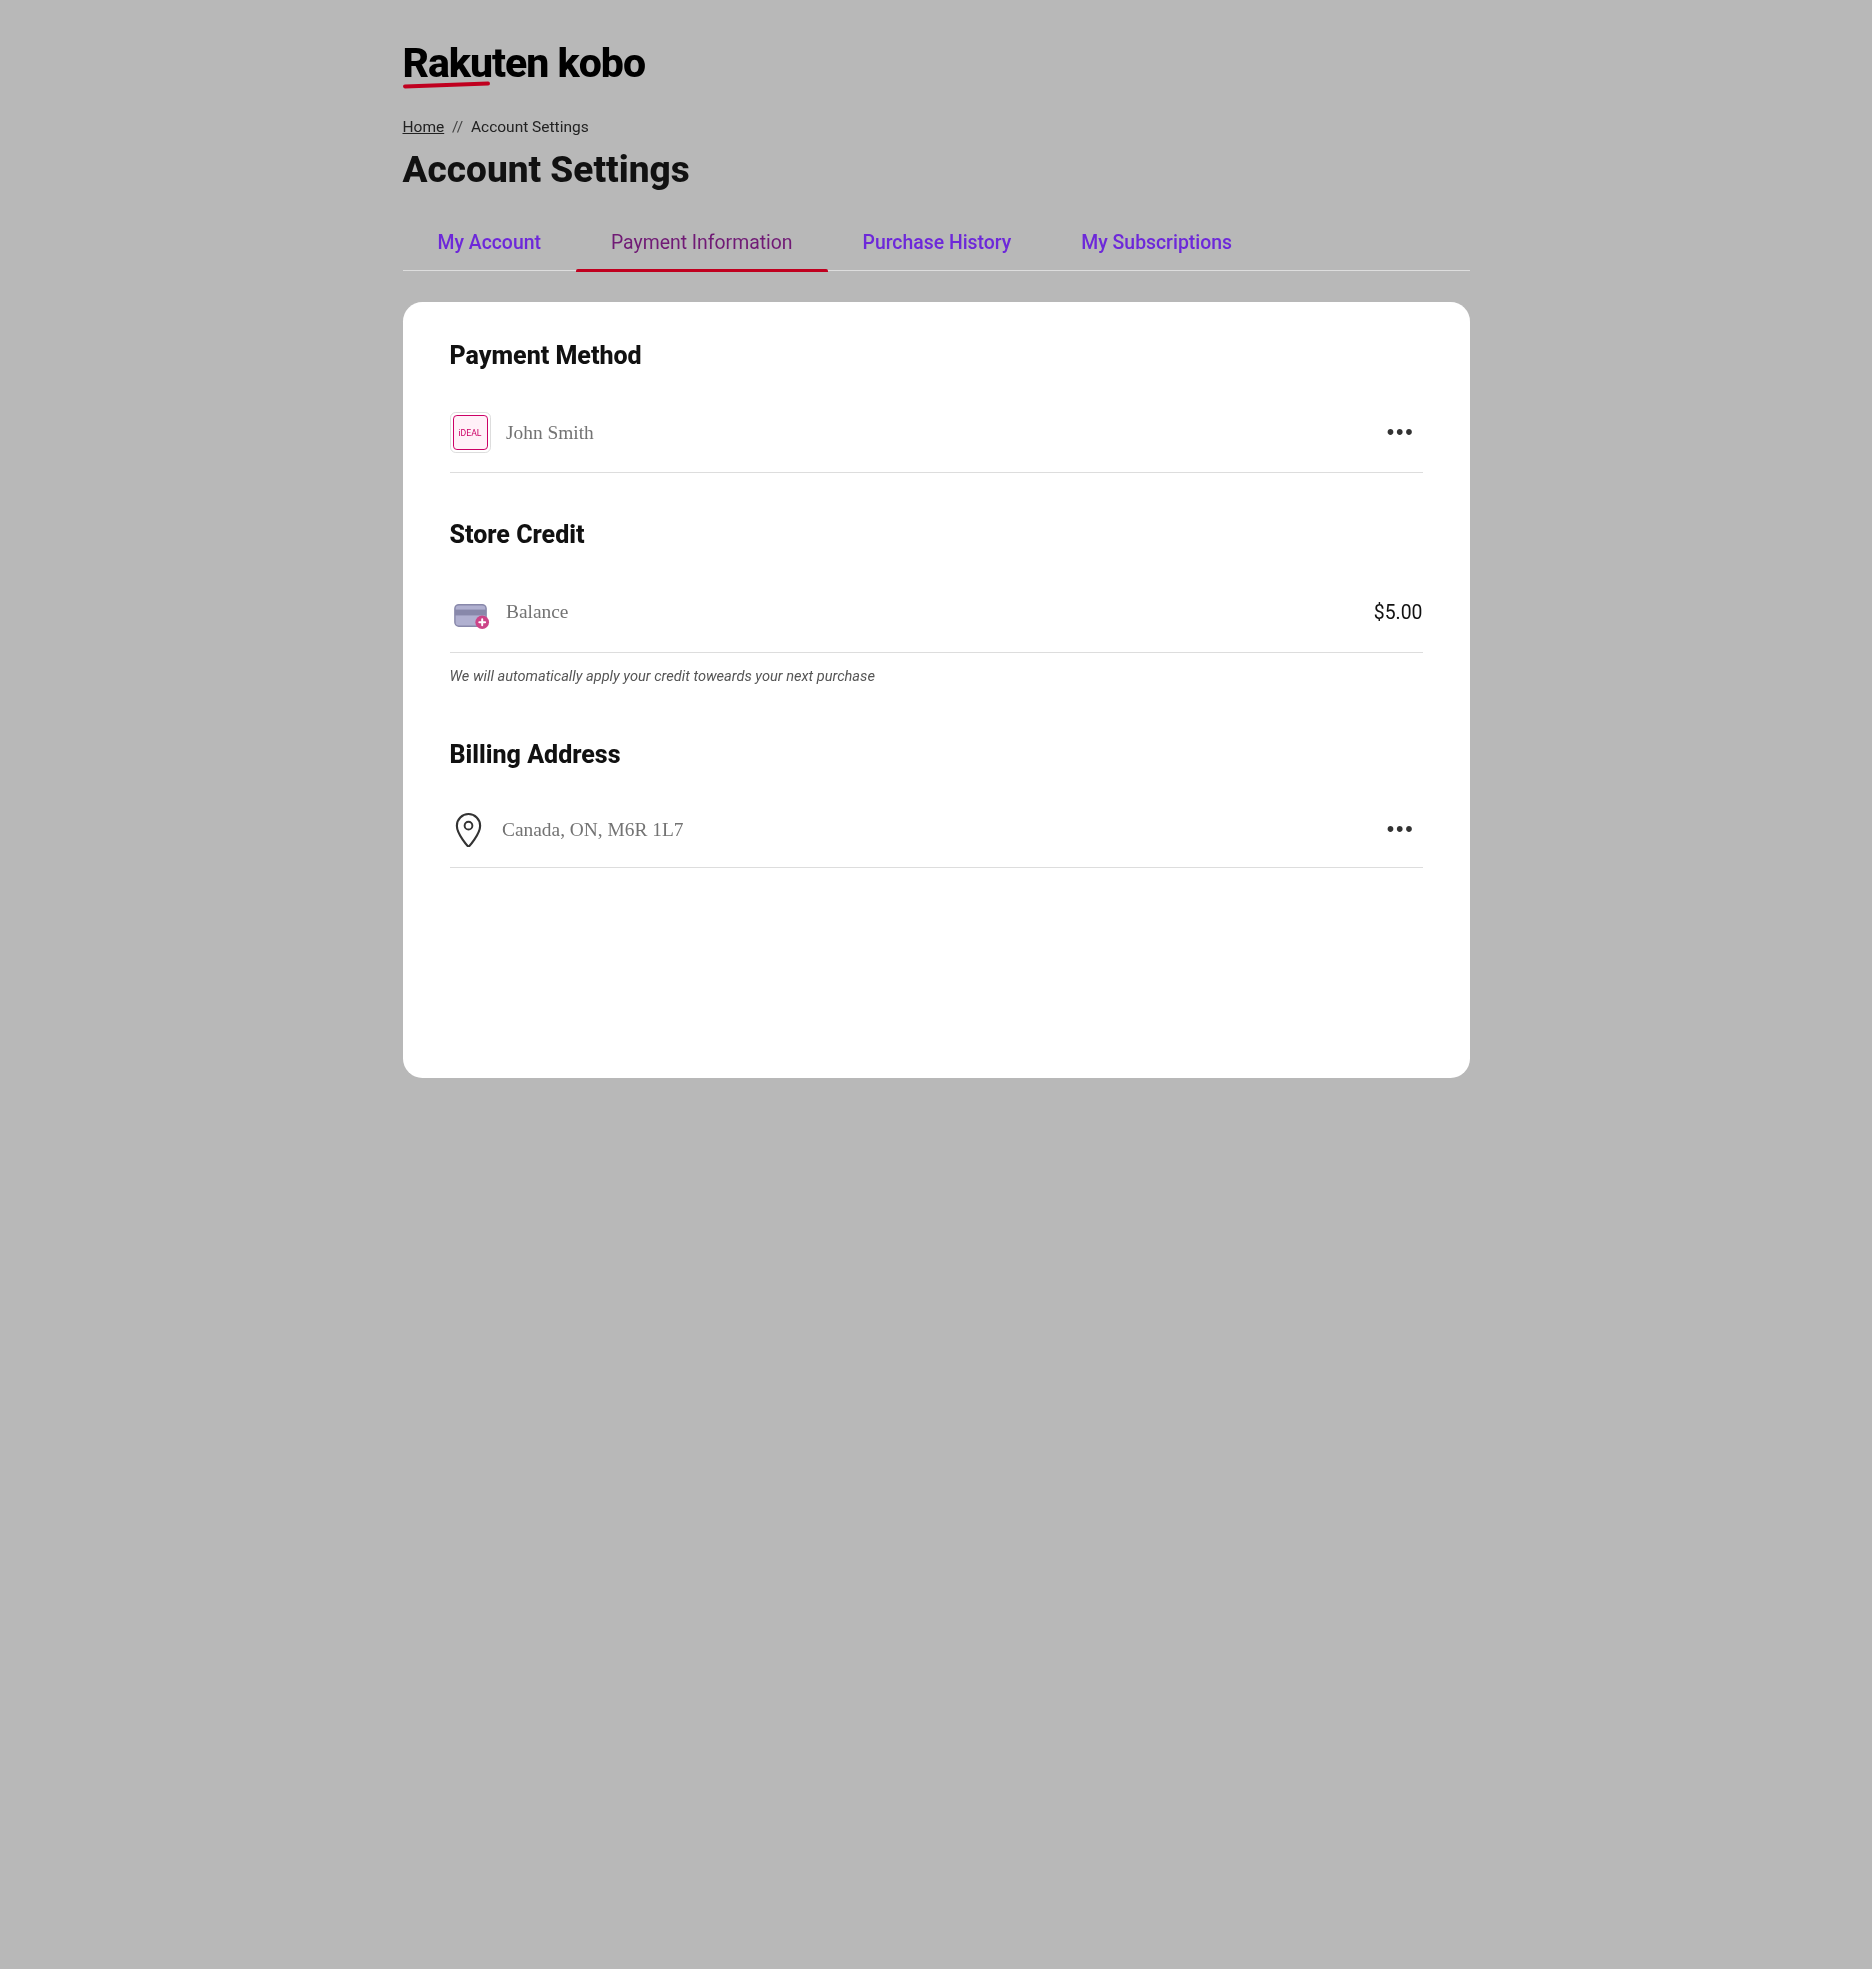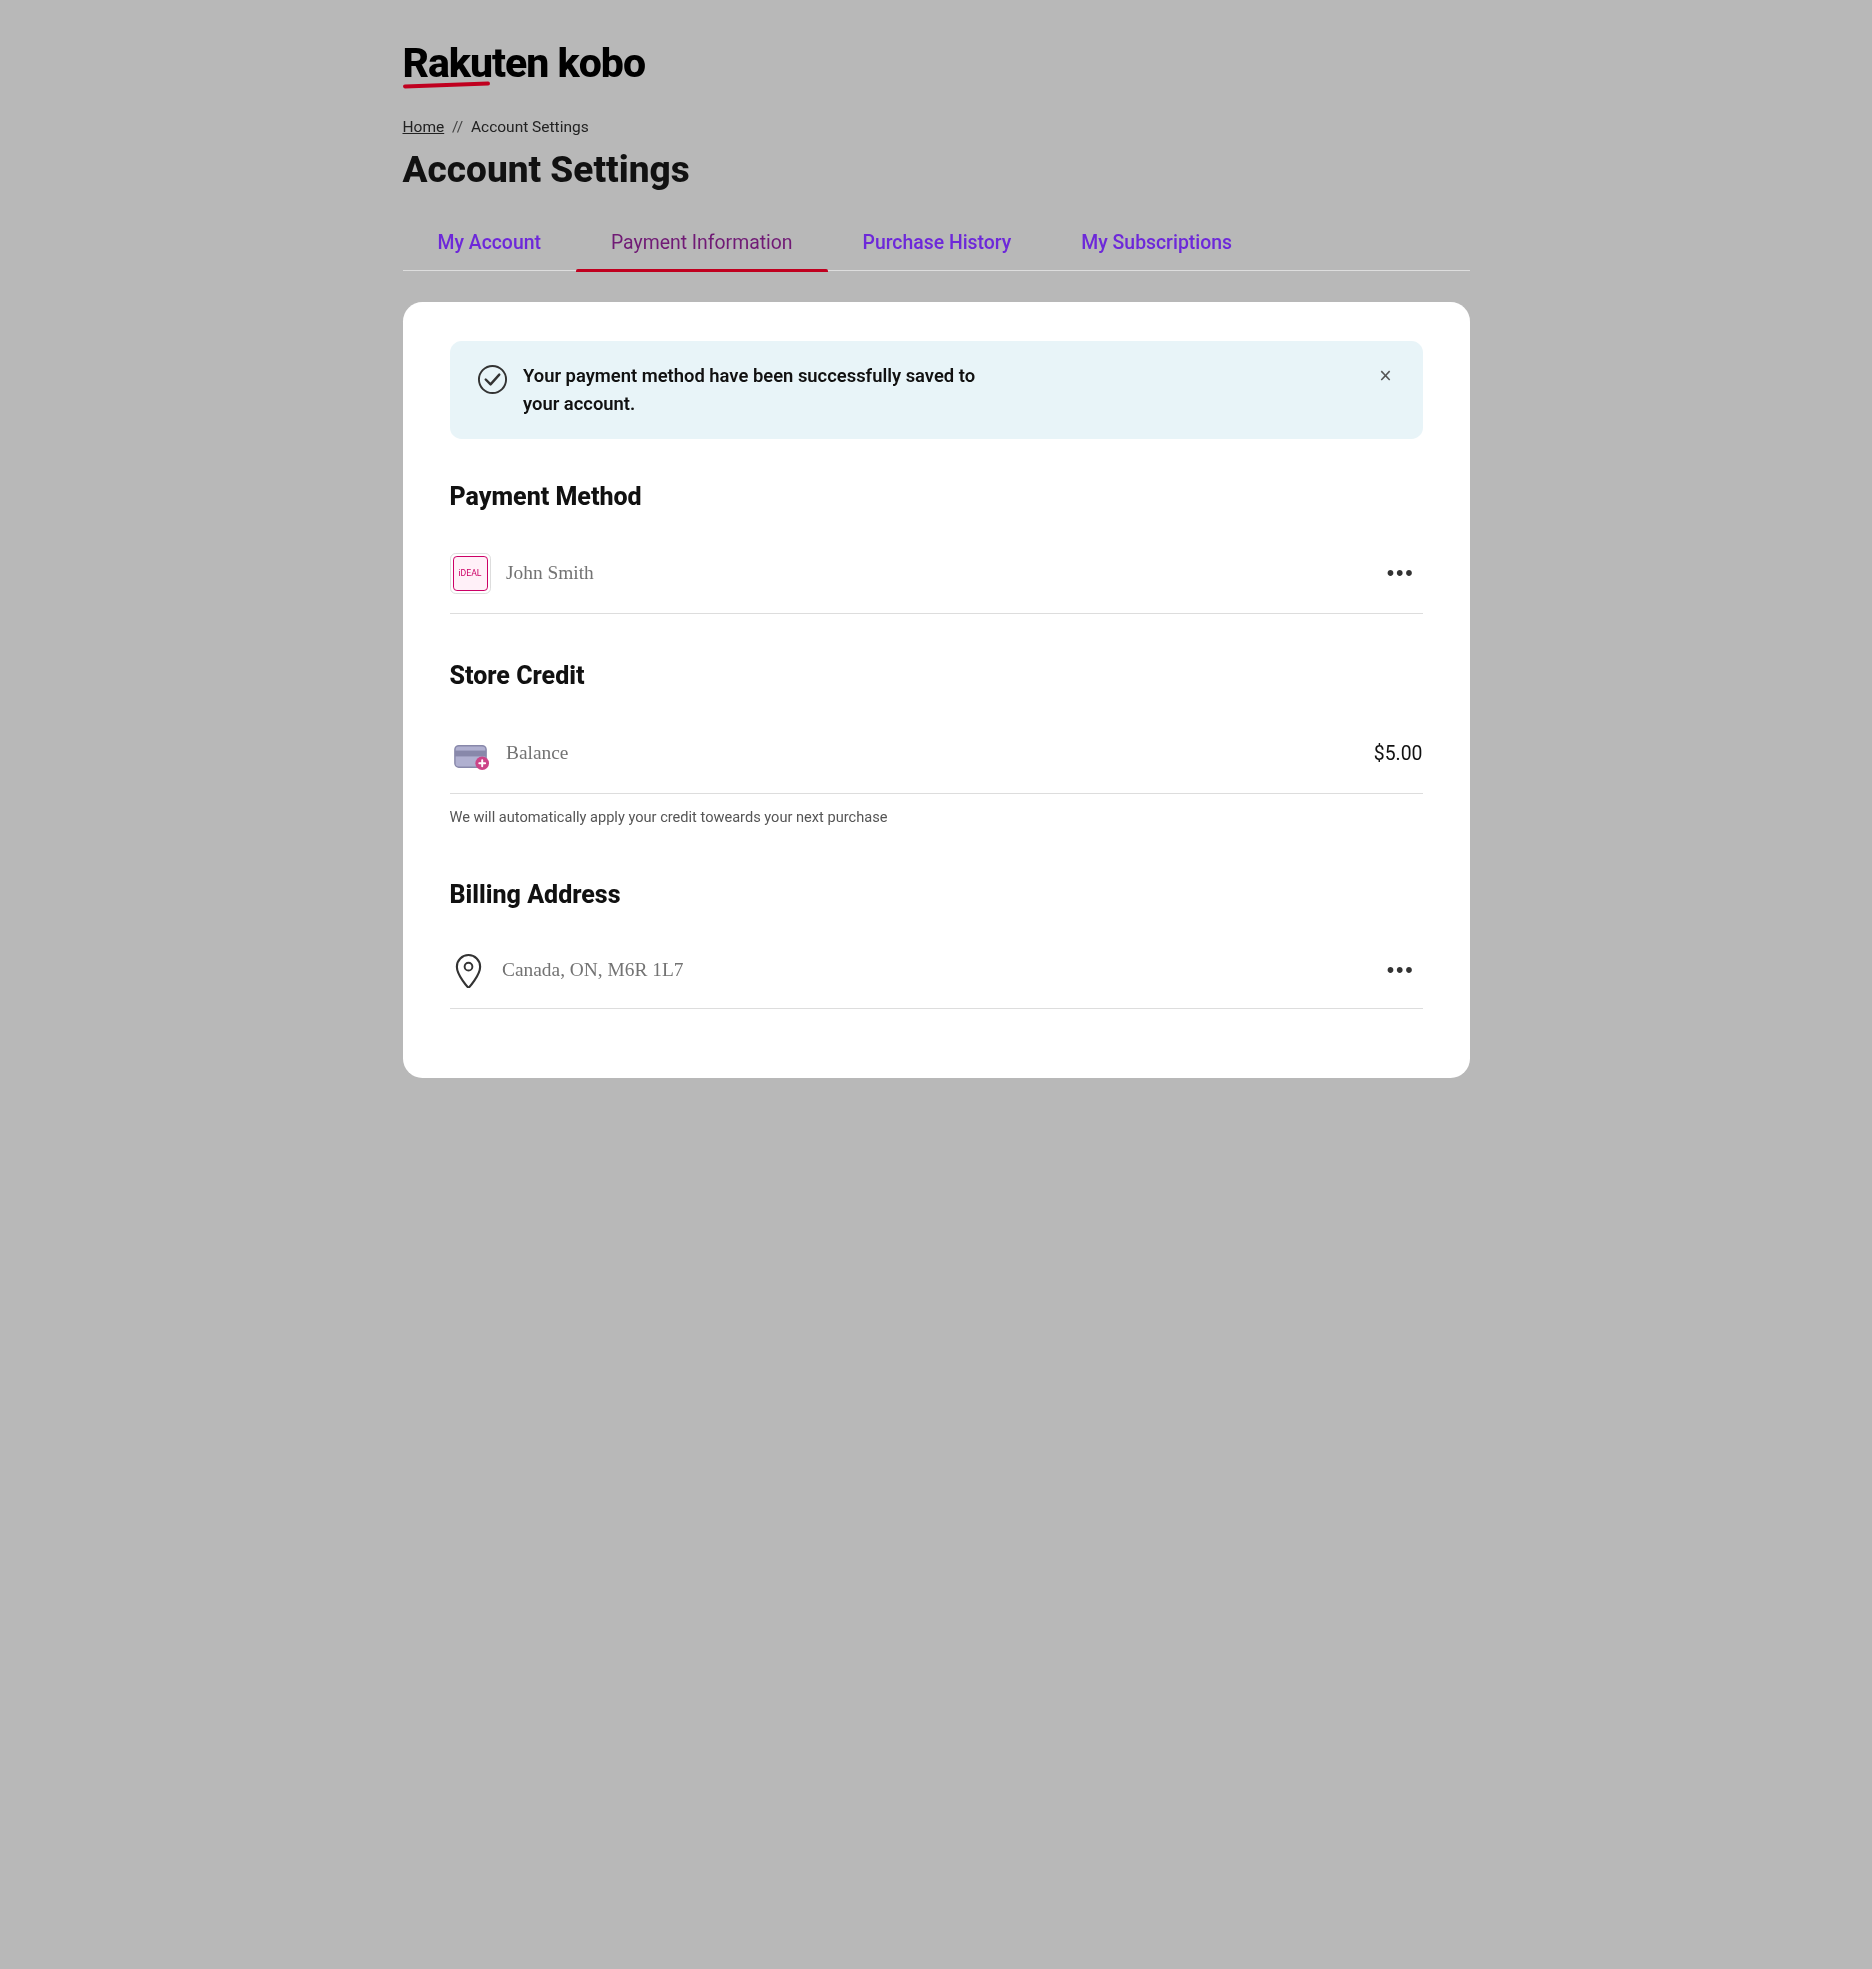--- a/index.html
+++ b/index.html
@@ -237,20 +237,21 @@
 
     .section-gap {
       margin-top: 47px;
     }
 
     .store-credit-note {
       font-size: 14.6px;
       color: #555;
       margin-top: 13.6px;
       padding-bottom: 7.8px;
+      font-style: italic;
     }
   </style>
 </head>
 <body>
 
 <div class="page-container">
 
   <div class="logo">
     <div class="logo-text">Rakuten kobo</div>
     <div class="logo-underline"></div>
@@ -266,33 +267,20 @@
 
   <div class="tabs">
     <div class="tab">My Account</div>
     <div class="tab active">Payment Information</div>
     <div class="tab">Purchase History</div>
     <div class="tab">My Subscriptions</div>
   </div>
 
   <div class="content-card">
 
-    <div class="success-banner">
-      <div class="success-banner-left">
-        <svg class="check-icon" viewBox="0 0 32 32" fill="none" xmlns="http://www.w3.org/2000/svg">
-          <circle cx="16" cy="16" r="14" stroke="#333" stroke-width="2"></circle>
-          <polyline points="9,16 14,21 23,11" stroke="#333" stroke-width="2.5" stroke-linecap="round" stroke-linejoin="round"></polyline>
-        </svg>
-        <div class="success-text">
-          <span>Your payment method have been successfully saved to</span><br>
-          <span>your account.</span>
-        </div>
-      </div>
-      <button class="close-btn">×</button>
-    </div>
 
     <div>
       <div class="section-title">Payment Method</div>
       <div class="item-row">
         <div class="item-left">
           <div class="ideal-icon">
             <div class="ideal-inner">
               <span>iDEAL</span>
             </div>
           </div>

